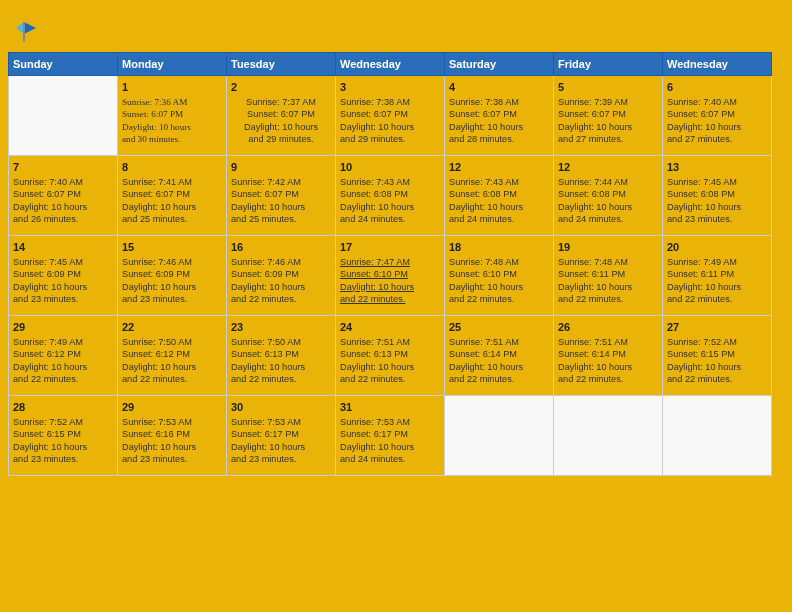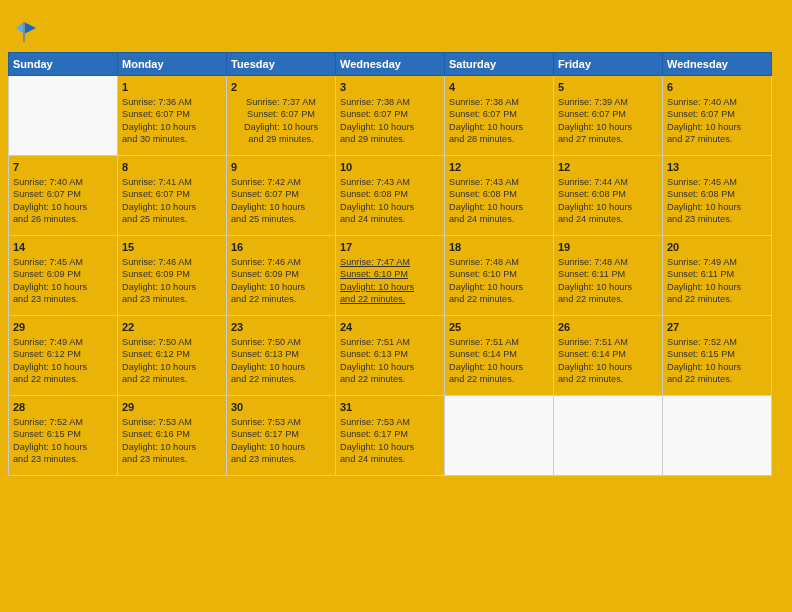--- a/index.html
+++ b/index.html
@@ -123,21 +123,21 @@
           <th>Saturday</th>
           <th>Friday</th>
           <th>Wednesday</th>
         </tr>
     </thead>
     <tbody id="calendar-body">
         <tr>
           <td class="empty"></td>
           <td>
             <span class="day-num">1</span>
-            <div class="day-info" style="white-space: pre-line;">Sunrise: 7:36 AM
+            <div class="day-info" style="white-space: pre-line; font-family: Liberation Serif, serif;">Sunrise: 7:36 AM
 Sunset: 6:07 PM
 Daylight: 10 hours
 and 30 minutes.</div>
           </td>
           <td>
             <span class="day-num">2</span>
             <div class="day-info" style="white-space: pre-line; text-align: center;">Sunrise: 7:37 AM
 Sunset: 6:07 PM
 Daylight: 10 hours
 and 29 minutes.</div>

